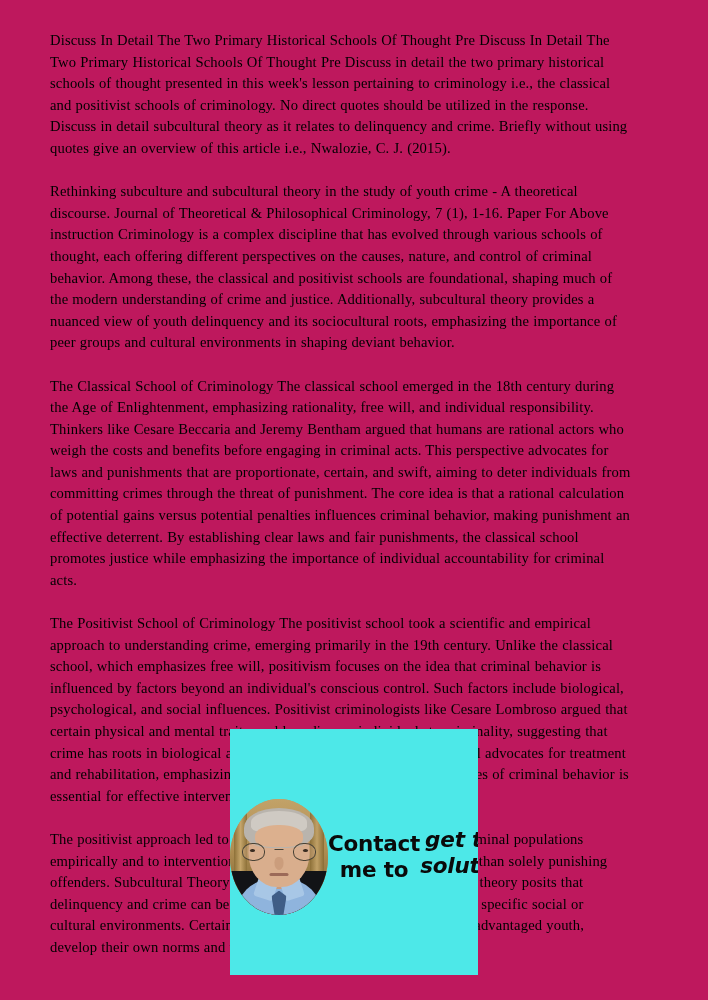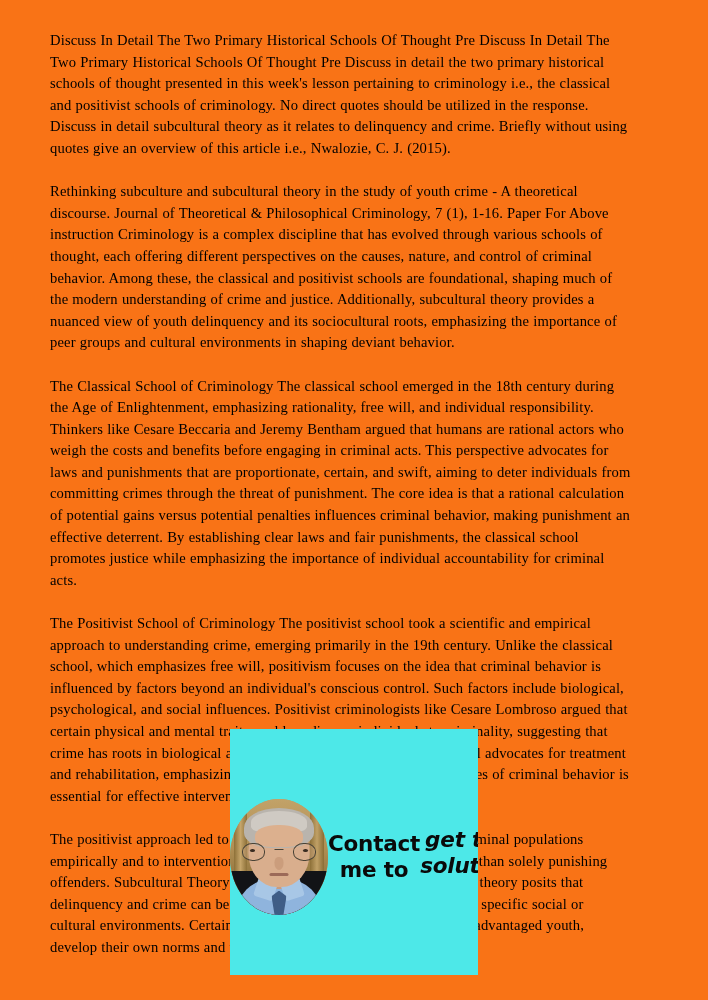--- a/index.html
+++ b/index.html
@@ -14,21 +14,21 @@
     overflow: hidden;
     font-family: "Liberation Serif", "DejaVu Serif", serif;
   }
 
   #document-page {
     position: absolute;
     left: 0;
     top: 0;
     width: 708px;
     height: 1000px;
-    background: #f97316;
+    background: #be185d;
   }
 
   #document-body {
     position: absolute;
     left: 50px;
     top: 30px;
     width: 582px;
   }
 
   .doc-paragraph {

